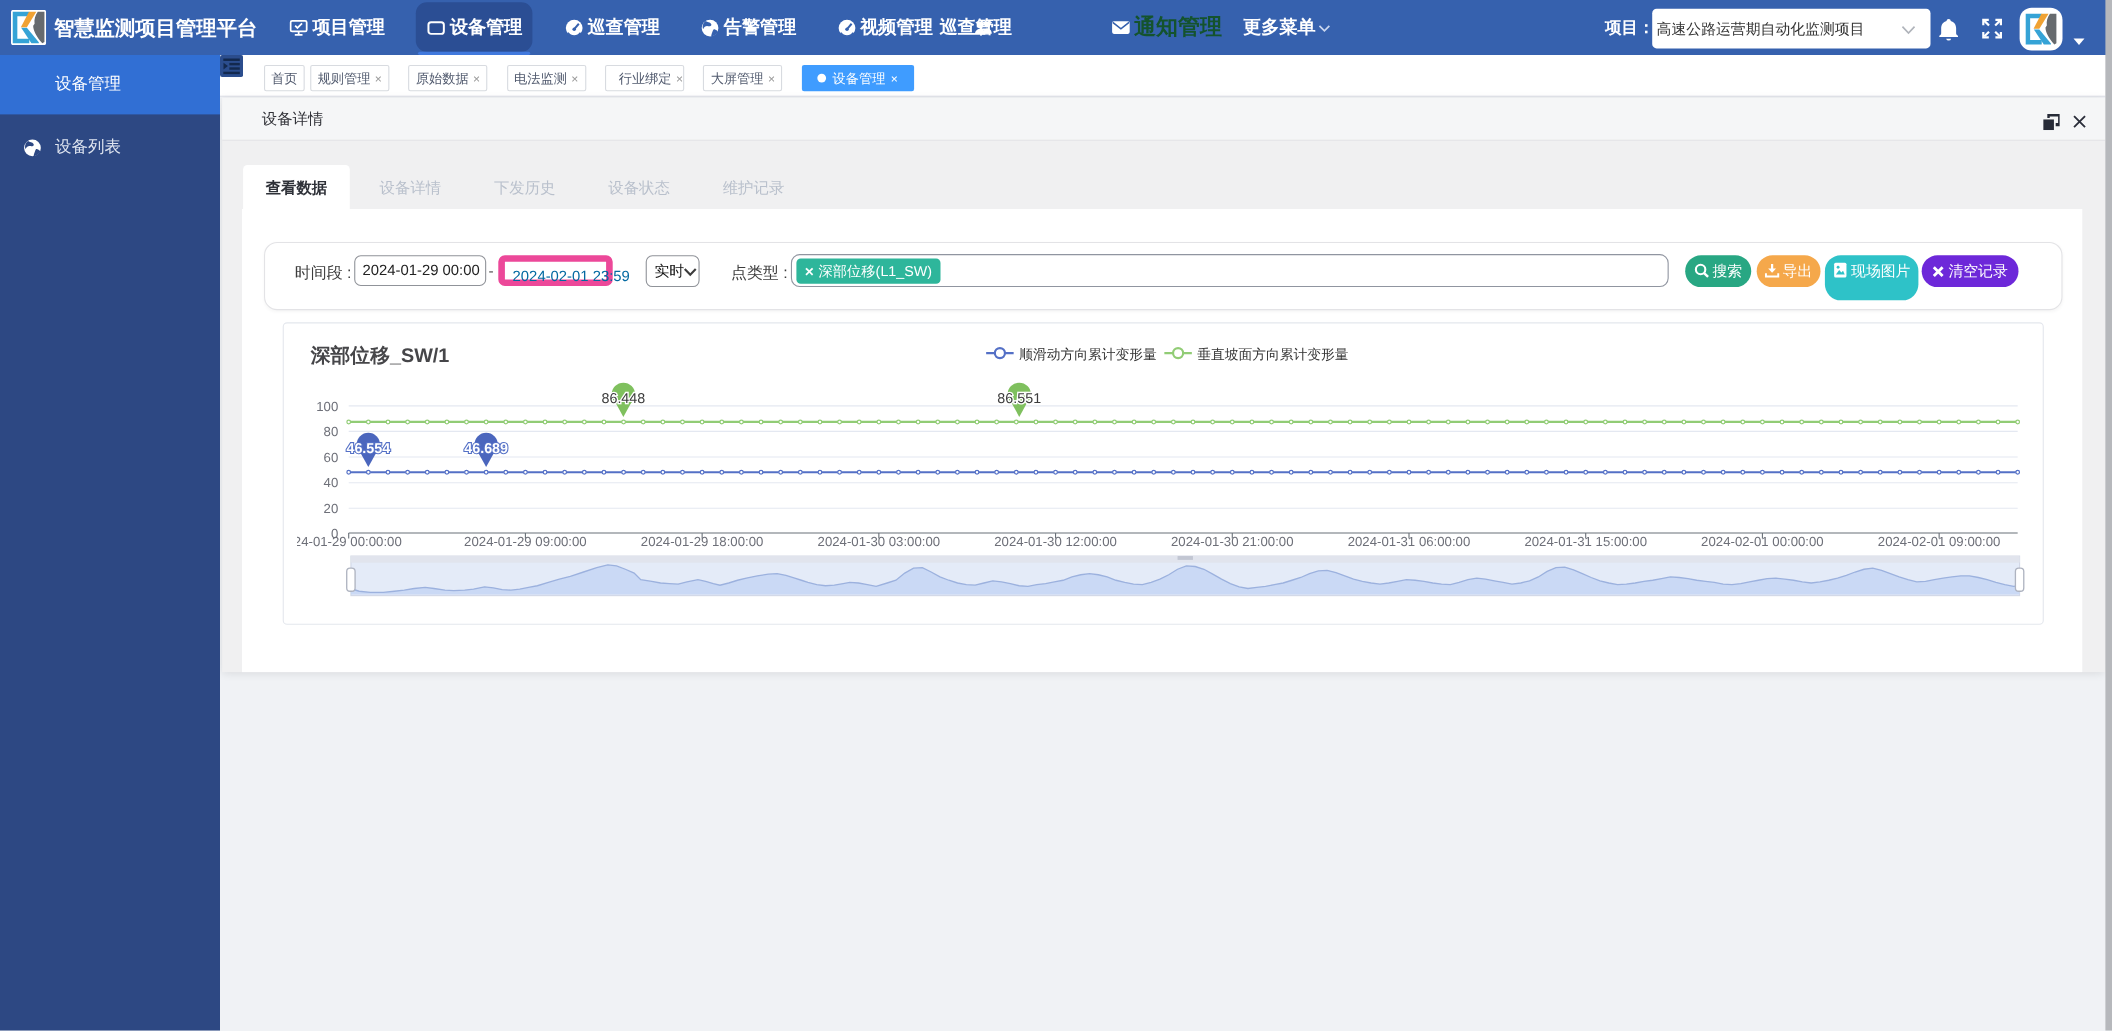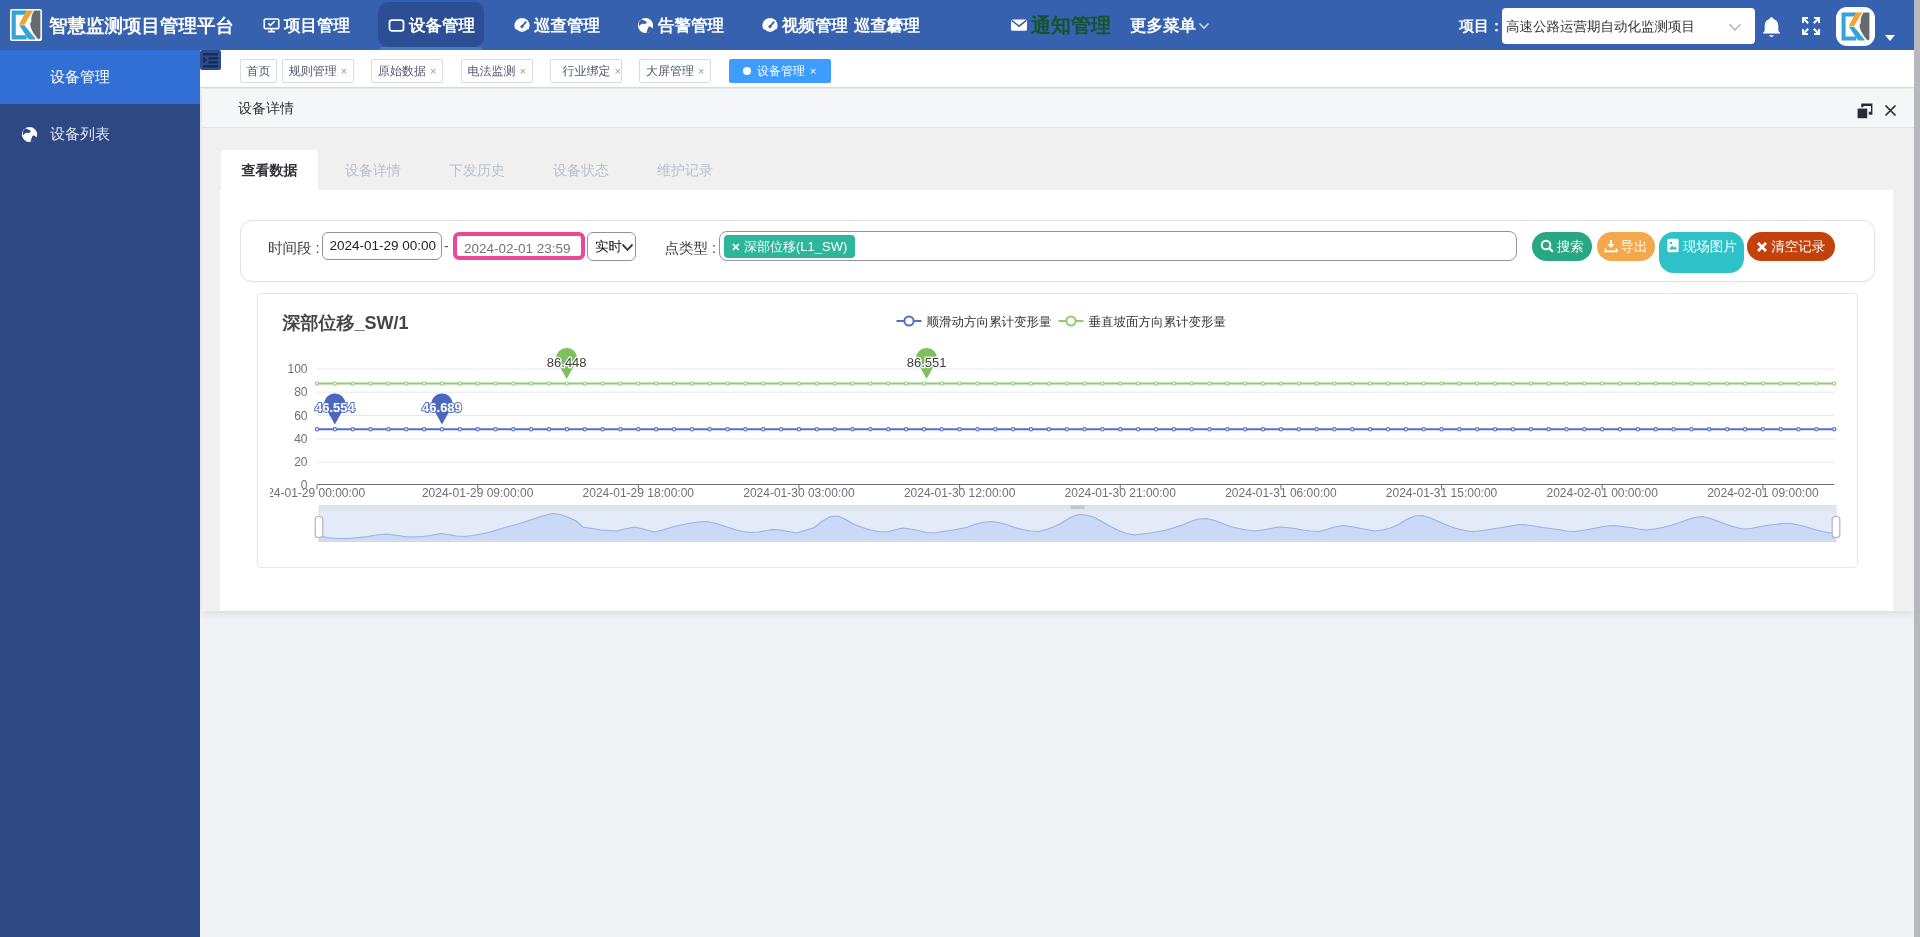--- a/index.html
+++ b/index.html
@@ -43,21 +43,21 @@
 <div class="abs" style="left:429px;top:150px;width:96px;height:40px;line-height:40px;text-align:center;font-size:14px;color:#b9c0cc">下发历史</div>
 <div class="abs" style="left:533px;top:150px;width:96px;height:40px;line-height:40px;text-align:center;font-size:14px;color:#b9c0cc">设备状态</div>
 <div class="abs" style="left:637px;top:150px;width:96px;height:40px;line-height:40px;text-align:center;font-size:14px;color:#b9c0cc">维护记录</div>
 
 <div class="abs" style="left:220px;top:190px;width:1673px;height:421px;background:#fff"></div>
 
 <div style="position:absolute;left:240px;top:220px;width:1635px;height:62px;box-sizing:border-box;background:#fff;border:1px solid #e3e3e6;border-radius:12px;box-shadow:0 1px 3px rgba(0,0,0,0.04)"></div>
 <div style="position:absolute;left:268px;top:239px;font-size:14.5px;color:#3d3d3d;font-weight:normal;white-space:nowrap;">时间段 :</div>
 <div style="position:absolute;left:321.5px;top:232px;width:120px;height:28px;box-sizing:border-box;border:1px solid #909399;border-radius:6px;background:#fff;font-size:13.5px;color:#222;line-height:26px;padding-left:7px;white-space:nowrap">2024-01-29 00:00</div>
 <div style="position:absolute;left:444px;top:238px;font-size:14px;color:#555;font-weight:normal;white-space:nowrap;">-</div>
-<div style="position:absolute;left:453px;top:232px;width:132px;height:28px;box-sizing:border-box;border:4px solid #ec4899;border-radius:6px;background:#fff;font-size:13.5px;color:#737373;line-height:26px;padding-left:7px;white-space:nowrap">2024-02-01 23:59</div>
+<div style="position:absolute;left:453px;top:232px;width:104px;height:28px;box-sizing:border-box;border:6px solid #ec4899;border-radius:6px;background:#fff;font-size:13.5px;color:#0369a1;line-height:26px;padding-left:7px;white-space:nowrap">2024-02-01 23:59</div>
 <div style="position:absolute;left:587px;top:231.5px;width:49px;height:29px;box-sizing:border-box;border:1px solid #909399;border-radius:6px;background:#fff;font-size:13.5px;color:#111;line-height:27px;padding-left:7px">实时</div>
 <div style="position:absolute;left:621px;top:242.5px;line-height:0"><svg width="13" height="9" viewBox="0 0 13 9">
       <path d="M1.5,1.5 L6.5,6.8 L11.5,1.5" fill="none" stroke="#3c3c3c" stroke-width="1.9"></path>
     </svg></div>
 <div style="position:absolute;left:664.5px;top:239px;font-size:14.5px;color:#3d3d3d;font-weight:normal;white-space:nowrap;">点类型 :</div>
 <div style="position:absolute;left:718.5px;top:231px;width:798px;height:30px;box-sizing:border-box;border:1px solid #9095a0;border-radius:8px;background:#fff"></div>
 <div style="position:absolute;left:723.5px;top:234.5px;width:131.5px;height:23px;box-sizing:border-box;background:#2eb69b;border-radius:4px;color:#fff;font-size:13px;line-height:23px;text-align:center;white-space:nowrap"><span style="font-size:11px;font-weight:bold">✕</span> 深部位移(L1_SW)</div>
 <div style="position:absolute;left:1531.5px;top:231.5px;width:60.5px;height:29px;background:#28a783;border-radius:14.5px;color:#fff;font-size:13.5px;line-height:29px;text-align:center;white-space:nowrap"><span style="display:inline-block;vertical-align:-2px;line-height:0;margin-right:3px"><svg width="14" height="14" viewBox="0 0 14 14">
         <circle cx="6" cy="6" r="4.3" fill="none" stroke="#fff" stroke-width="1.9"></circle>
         <path d="M9.2,9.2 L12.8,12.8" stroke="#fff" stroke-width="2.2"></path>
@@ -65,21 +65,21 @@
 <div style="position:absolute;left:1596.5px;top:231.5px;width:58px;height:29px;background:#f5a84b;border-radius:14.5px;color:#fff;font-size:13.5px;line-height:29px;text-align:center;white-space:nowrap"><span style="display:inline-block;vertical-align:-2px;line-height:0;margin-right:3px"><svg width="14" height="14" viewBox="0 0 14 14">
         <path d="M7,1 V7" stroke="#fff" stroke-width="2"></path>
         <path d="M3.4,5 L7,9 L10.6,5 Z" fill="#fff"></path>
         <path d="M1.4,9.4 V12.4 H12.6 V9.4" fill="none" stroke="#fff" stroke-width="1.8"></path>
       </svg></span>导出</div>
 <div style="position:absolute;left:1659px;top:231.5px;width:84.5px;height:41px;background:#2ec2c8;border-radius:14.5px;color:#fff;font-size:13.5px;line-height:29px;text-align:center;white-space:nowrap"><span style="display:inline-block;vertical-align:-2px;line-height:0;margin-right:3px"><svg width="14" height="15" viewBox="0 0 14 15">
         <rect x="1.4" y="0.8" width="11.2" height="13.4" rx="1.4" fill="#fff"></rect>
         <circle cx="5" cy="5" r="1.3" fill="#2ec2c8"></circle>
         <path d="M3,11.5 L6,7.5 L8,9.8 L9.5,8.2 L11,11.5 Z" fill="#2ec2c8"></path>
       </svg></span>现场图片</div>
-<div style="position:absolute;left:1747px;top:231.5px;width:87.5px;height:29px;background:#c2410c;border-radius:14.5px;color:#fff;font-size:13.5px;line-height:29px;text-align:center;white-space:nowrap"><span style="display:inline-block;vertical-align:-2px;line-height:0;margin-right:3px"><svg width="12" height="12" viewBox="0 0 12 12">
+<div style="position:absolute;left:1747px;top:231.5px;width:87.5px;height:29px;background:#6d28d9;border-radius:14.5px;color:#fff;font-size:13.5px;line-height:29px;text-align:center;white-space:nowrap"><span style="display:inline-block;vertical-align:-2px;line-height:0;margin-right:3px"><svg width="12" height="12" viewBox="0 0 12 12">
         <path d="M2,2 L10,10 M10,2 L2,10" stroke="#fff" stroke-width="2.6"></path>
       </svg></span>清空记录</div>
 
 <div class="abs" style="left:256.5px;top:293px;width:1601.5px;height:274.5px;box-sizing:border-box;background:#fff;border:1px solid #e4e7ed;border-radius:4px"></div>
 <svg style="position:absolute;left:256.5px;top:293px" width="1601" height="274" viewBox="256.5 293 1601 274" font-family="Liberation Sans, sans-serif">
 <text x="282" y="329" font-size="18" font-weight="bold" fill="#464649">深部位移_SW/1</text>
 <line x1="896" y1="321" x2="921" y2="321" stroke="#5470c6" stroke-width="2"></line>
 <circle cx="908.5" cy="321" r="4.6" fill="#fff" stroke="#5470c6" stroke-width="2"></circle>
 <text x="926" y="326" font-size="12.5" fill="#333">顺滑动方向累计变形量</text>
 <line x1="1058" y1="321" x2="1083" y2="321" stroke="#91cc75" stroke-width="2"></line>

